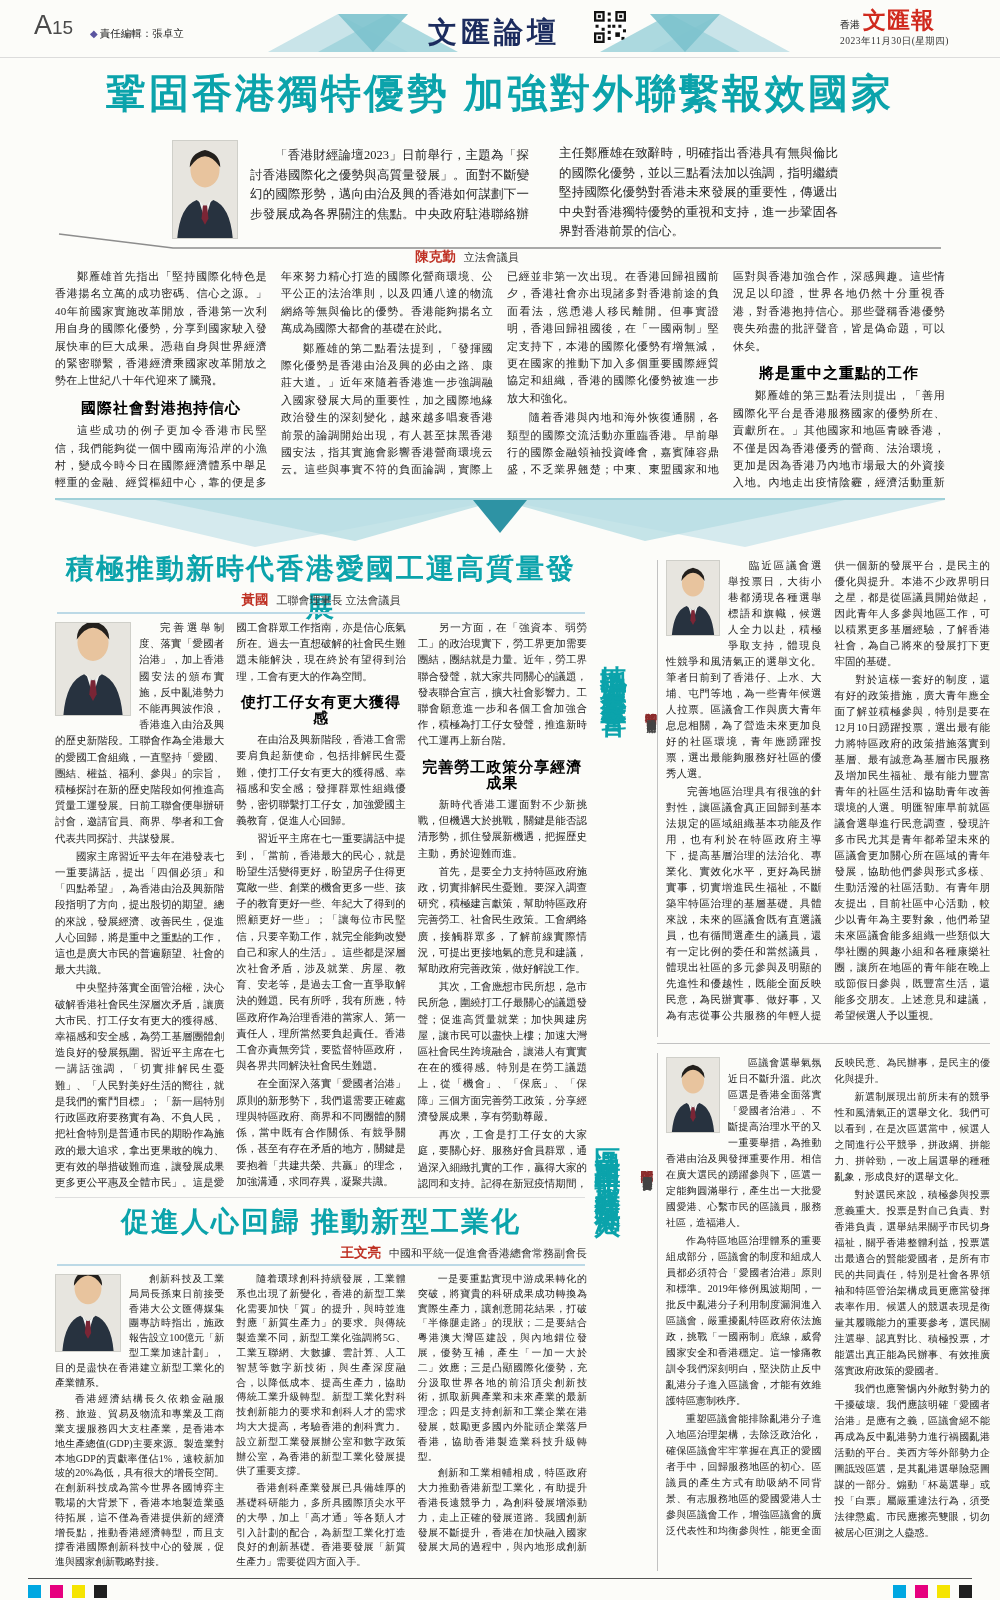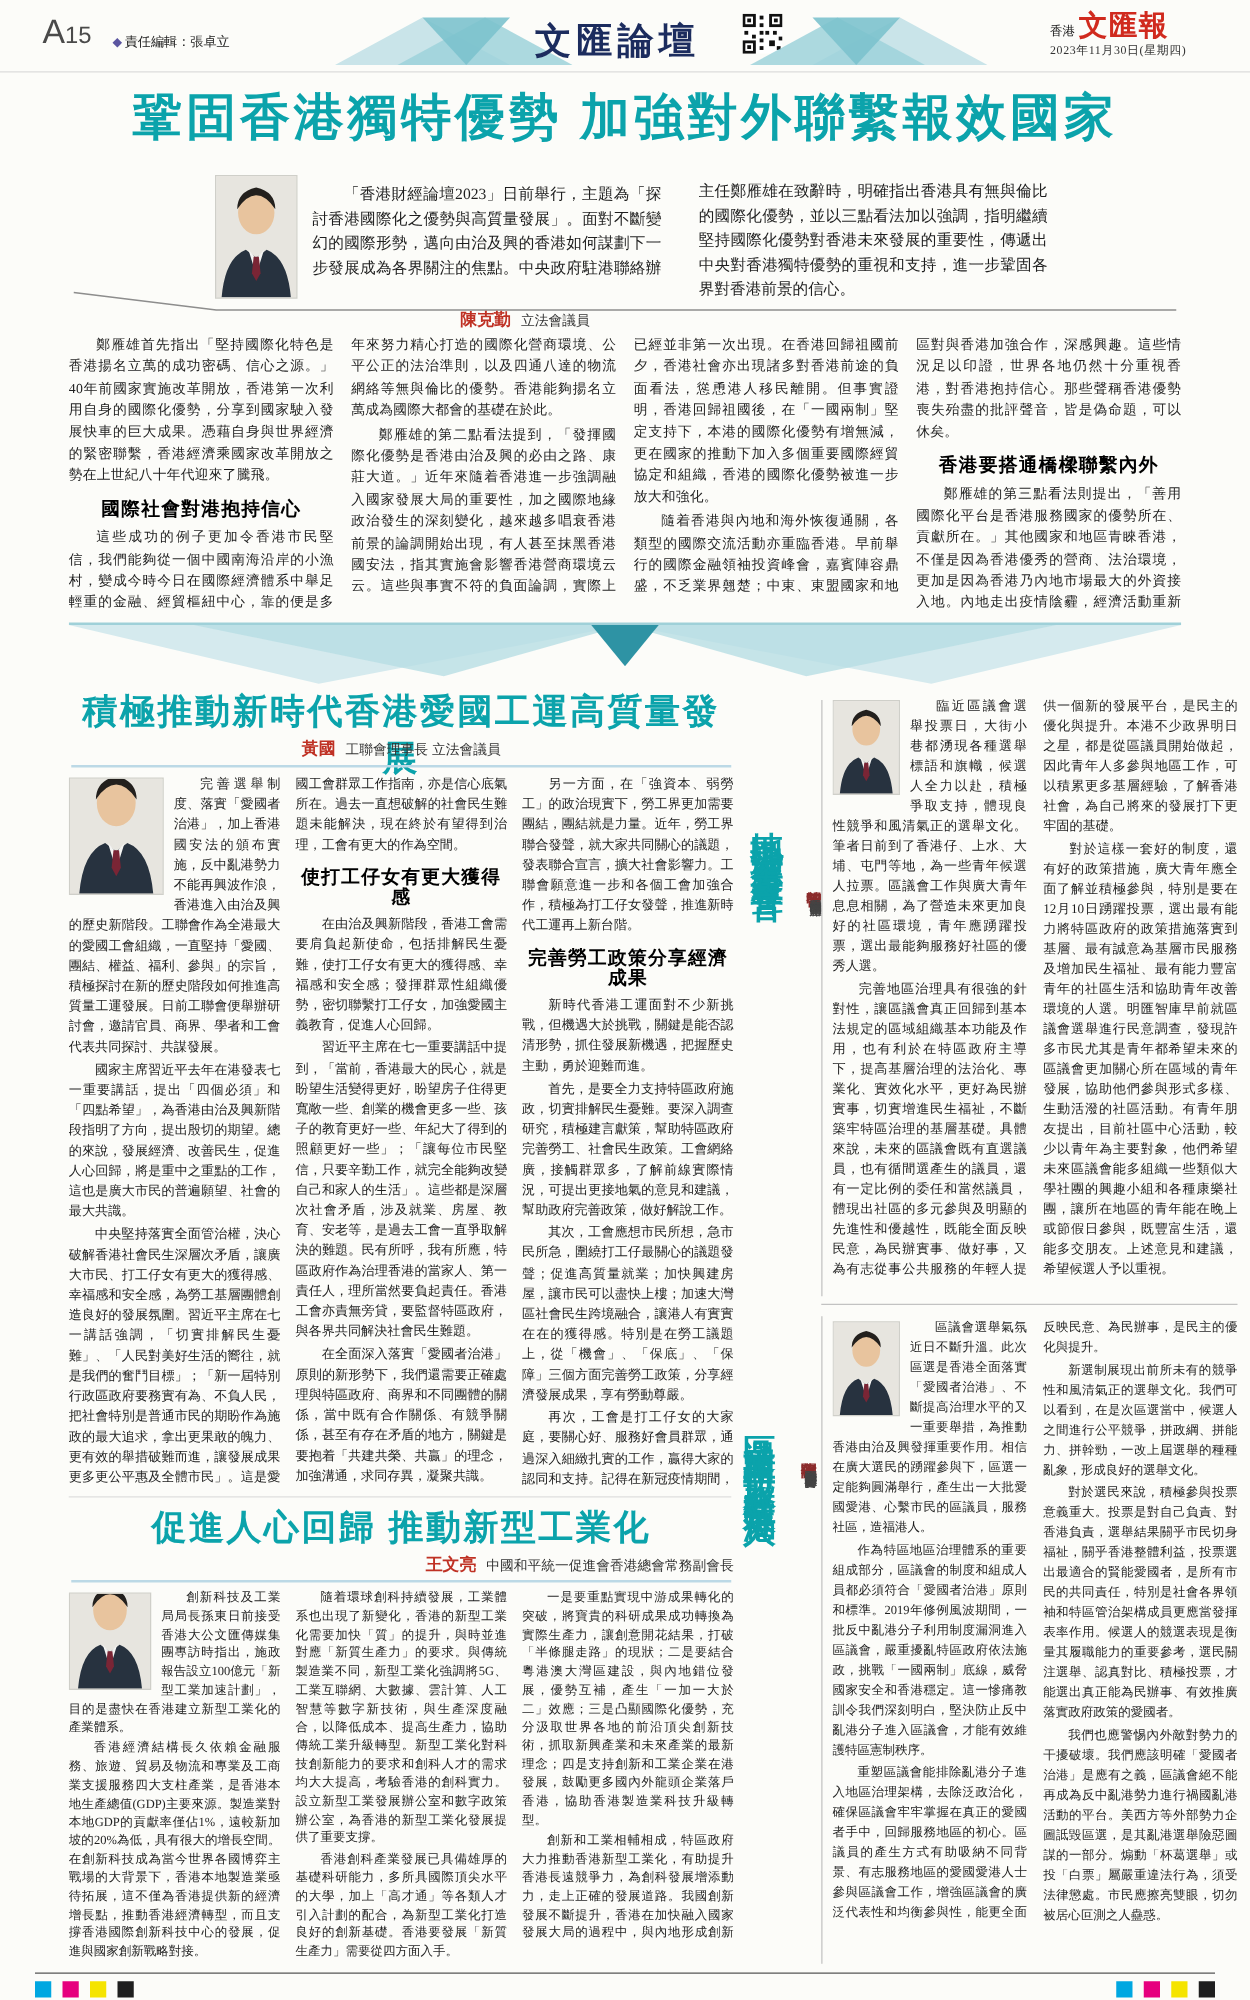--- a/index.html
+++ b/index.html
@@ -24,21 +24,21 @@
     font-family:"Liberation Sans","DejaVu Sans",sans-serif;font-weight:800;
     font-size:40px;color:#0ba3ab;letter-spacing:3px;}
   
   .photo{background:linear-gradient(#eceae4,#d4d2cc);overflow:hidden;border:1px solid #cfcfc9;}
   .photo svg{display:block;width:100%;height:100%;}
   .lead-photo{left:172px;top:140px;width:64px;height:97px;}
   .lead-intro{left:248px;top:144px;width:592px;height:98px;font-size:12.5px;line-height:19.5px;
     column-count:2;column-gap:26px;text-align:justify;overflow:hidden;}
   .lead-intro p{margin:2px;text-indent:2em;}
   .swoosh{left:55px;top:230px;}
-  .byline-center{left:0;top:247px;width:840px;text-align:center;font-family:"Liberation Sans","DejaVu Sans",sans-serif;}
+  .byline-center{left:0;top:247px;width:840px;text-align:center;font-family:"Liberation Sans","DejaVu Sans",sans-serif;padding-left:47px;}
   .author-name{color:#bf3124;font-weight:bold;font-size:13.5px;}
   .author-role{font-size:11px;color:#333;margin-inline-start:8px;}
   
   .artbody{text-align:justify;overflow:hidden;}
   .artbody .para{margin:0 0 2px;text-indent:2em;}
   .artbody .subhead{font-family:"Liberation Sans","DejaVu Sans",sans-serif;font-weight:bold;color:#000;
     text-align:center;font-size:15px;letter-spacing:1px;margin:9px 0 6px;text-indent:0;}
   .a1body{left:55px;top:268px;width:890px;height:227px;column-count:4;column-gap:14px;
     font-size:11px;line-height:17.4px;letter-spacing:0.2px;}
   .band{left:55px;top:497px;}
@@ -167,21 +167,21 @@
   <div class="abs byline-center">
     <span class="author-name">陳克勤</span><span class="author-role">立法會議員</span>
   </div>
 
   <div class="abs artbody a1body">
       <p class="para">鄭雁雄首先指出「堅持國際化特色是香港揚名立萬的成功密碼、信心之源。」40年前國家實施改革開放，香港第一次利用自身的國際化優勢，分享到國家駛入發展快車的巨大成果。憑藉自身與世界經濟的緊密聯繫，香港經濟乘國家改革開放之勢在上世紀八十年代迎來了騰飛。</p>
       <h3 class="subhead">國際社會對港抱持信心</h3>
       <p class="para">這些成功的例子更加令香港市民堅信，我們能夠從一個中國南海沿岸的小漁村，變成今時今日在國際經濟體系中舉足輕重的金融、經貿樞紐中心，靠的便是多年來努力精心打造的國際化營商環境、公平公正的法治準則，以及四通八達的物流網絡等無與倫比的優勢。香港能夠揚名立萬成為國際大都會的基礎在於此。</p>
       <p class="para">鄭雁雄的第二點看法提到，「發揮國際化優勢是香港由治及興的必由之路、康莊大道。」近年來隨着香港進一步強調融入國家發展大局的重要性，加之國際地緣政治發生的深刻變化，越來越多唱衰香港前景的論調開始出現，有人甚至抹黑香港國安法，指其實施會影響香港營商環境云云。這些與事實不符的負面論調，實際上已經並非第一次出現。在香港回歸祖國前夕，香港社會亦出現諸多對香港前途的負面看法，慫恿港人移民離開。但事實證明，香港回歸祖國後，在「一國兩制」堅定支持下，本港的國際化優勢有增無減，更在國家的推動下加入多個重要國際經貿協定和組織，香港的國際化優勢被進一步放大和強化。</p>
       <p class="para">隨着香港與內地和海外恢復通關，各類型的國際交流活動亦重臨香港。早前舉行的國際金融領袖投資峰會，嘉賓陣容鼎盛，不乏業界翹楚；中東、東盟國家和地區對與香港加強合作，深感興趣。這些情況足以印證，世界各地仍然十分重視香港，對香港抱持信心。那些聲稱香港優勢喪失殆盡的批評聲音，皆是偽命題，可以休矣。</p>
-      <h3 class="subhead">香港要搭通橋樑聯繫內外</h3>
+      <h3 class="subhead">將是重中之重點的工作</h3>
       <p class="para">鄭雁雄的第三點看法則提出，「善用國際化平台是香港服務國家的優勢所在、貢獻所在。」其他國家和地區青睞香港，不僅是因為香港優秀的營商、法治環境，更加是因為香港乃內地市場最大的外資接入地。內地走出疫情陰霾，經濟活動重新恢復，世界都在期待中國這一世界經濟增長的重要引擎能夠重新開足馬力，近水樓台的香港特區自然得到各國企業的青睞，期望能夠透過香港進入廣闊的內地市場。</p>
     </div>
 
   <svg class="abs band" width="890" height="52">
     <rect x="0" y="1" width="890" height="2" fill="#9fd0d8"></rect>
     <polygon points="0,3 445,3 200,50" fill="#d5eaee"></polygon>
     <polygon points="890,3 445,3 690,50" fill="#d5eaee"></polygon>
     <polygon points="100,3 445,3 300,44" fill="#b7dde4" opacity="0.8"></polygon>
     <polygon points="790,3 445,3 590,44" fill="#b7dde4" opacity="0.8"></polygon>
     <polygon points="418,3 445,36 472,3" fill="#2e93a4"></polygon>

